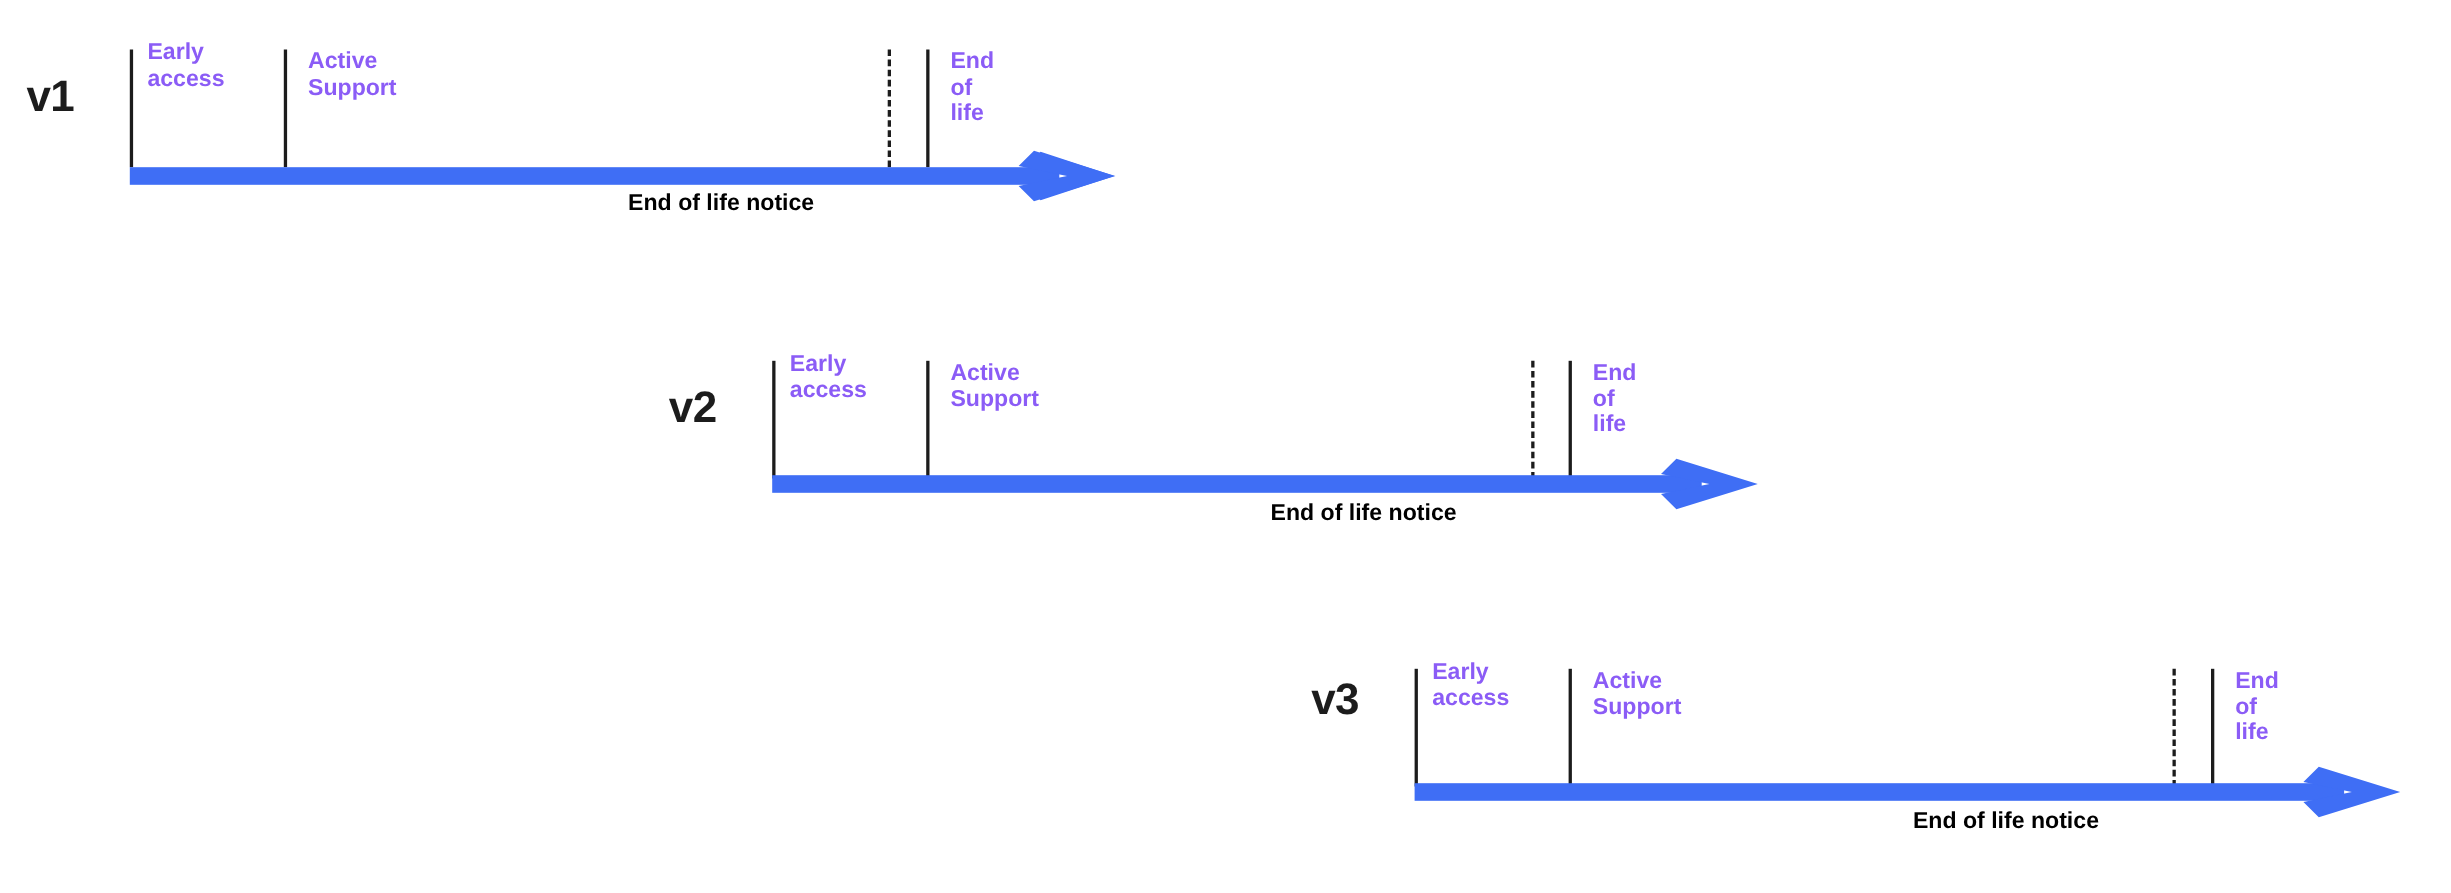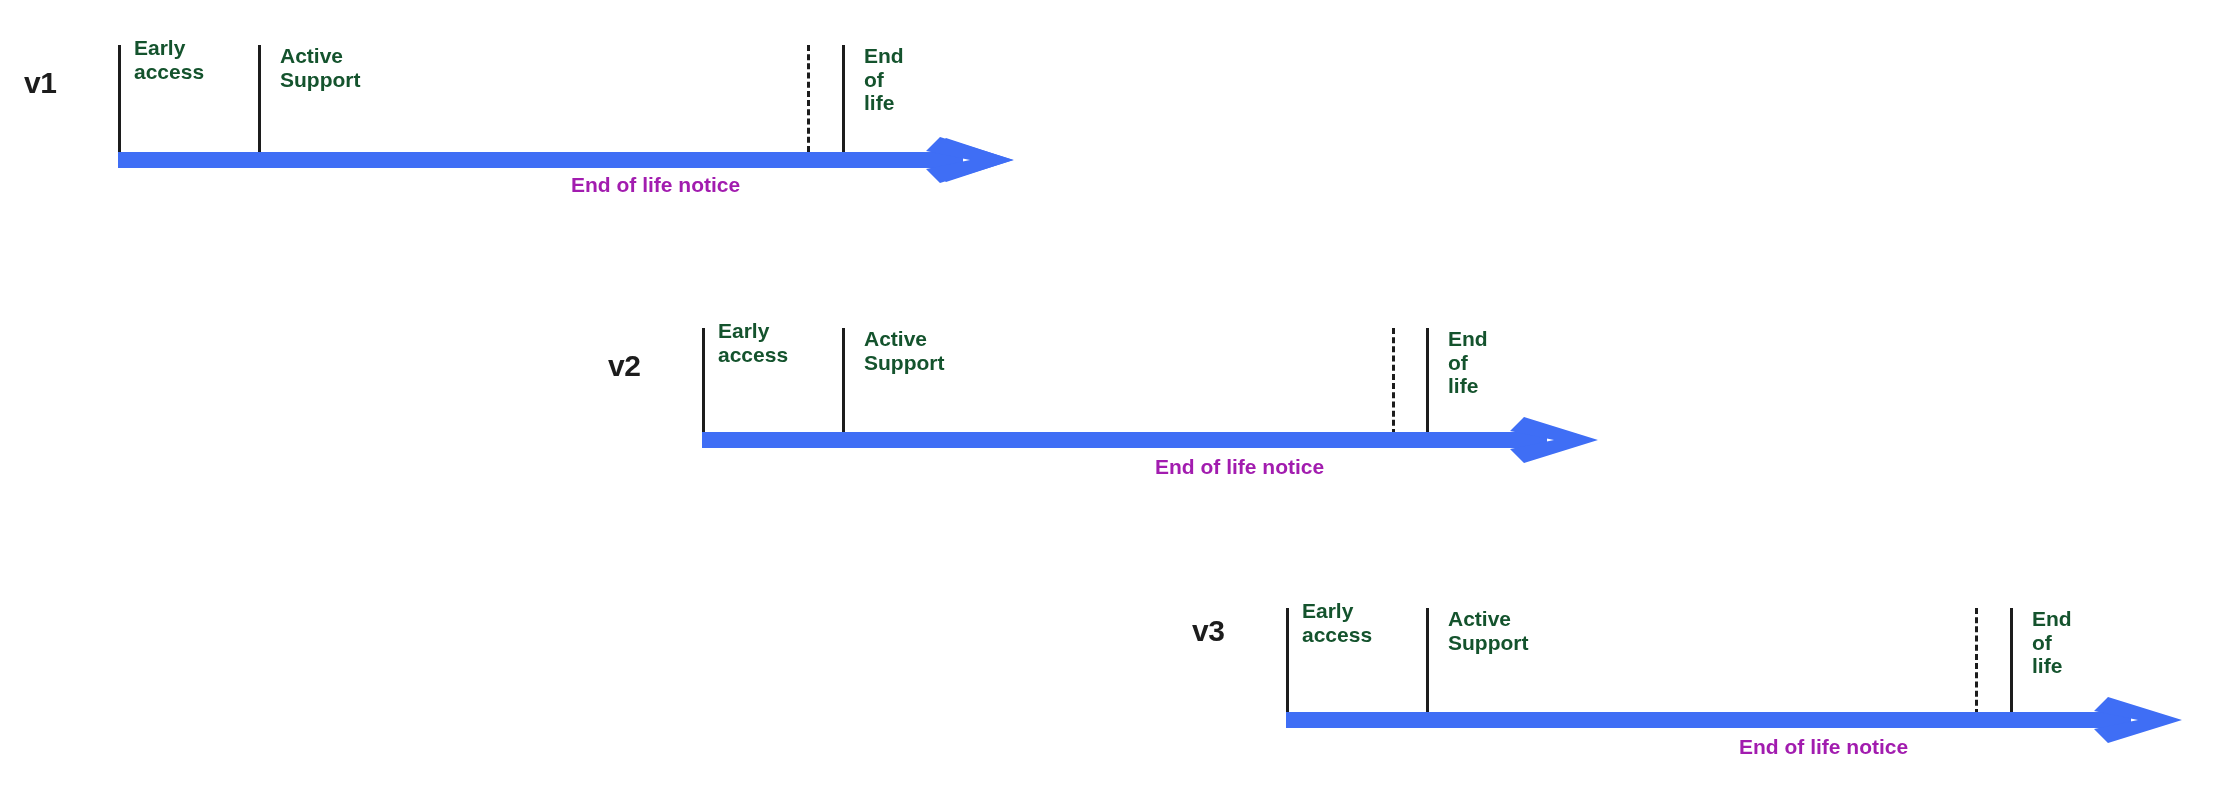--- a/index.html
+++ b/index.html
@@ -20,21 +20,21 @@
     position: absolute;
     left: 0; top: 0;
     width: 2228px;
     height: 812px;
   }
   .lifecycle-row {
     position: absolute;
   }
   .version-label {
     position: absolute;
-    font-size: 30px;
+    font-size: 40px;
     font-weight: bold;
     letter-spacing: -0.5px;
     line-height: 1;
     color: #1c1c1c;
     white-space: nowrap;
   }
   .phase-divider {
     position: absolute;
     width: 3px;
     background: #1c1c1c;
@@ -42,36 +42,36 @@
   .notice-divider {
     position: absolute;
     width: 0;
     border-left: 3px dashed #1c1c1c;
   }
   .phase-label {
     position: absolute;
     font-size: 21px;
     font-weight: bold;
     line-height: 1.12;
-    color: #14532d;
+    color: #8b5cf6;
     white-space: pre-line;
   }
   .phase-label.wrap {
     white-space: pre-line;
   }
   .timeline-arrow {
     position: absolute;
     overflow: visible;
   }
   .notice-caption {
     position: absolute;
     font-size: 21px;
     font-weight: bold;
     line-height: 1;
-    color: #a21caf;
+    color: #000000;
     white-space: nowrap;
   }
 </style>
 </head>
 <body>
 
 <div class="canvas">
 
   <div class="lifecycle-row">
 

